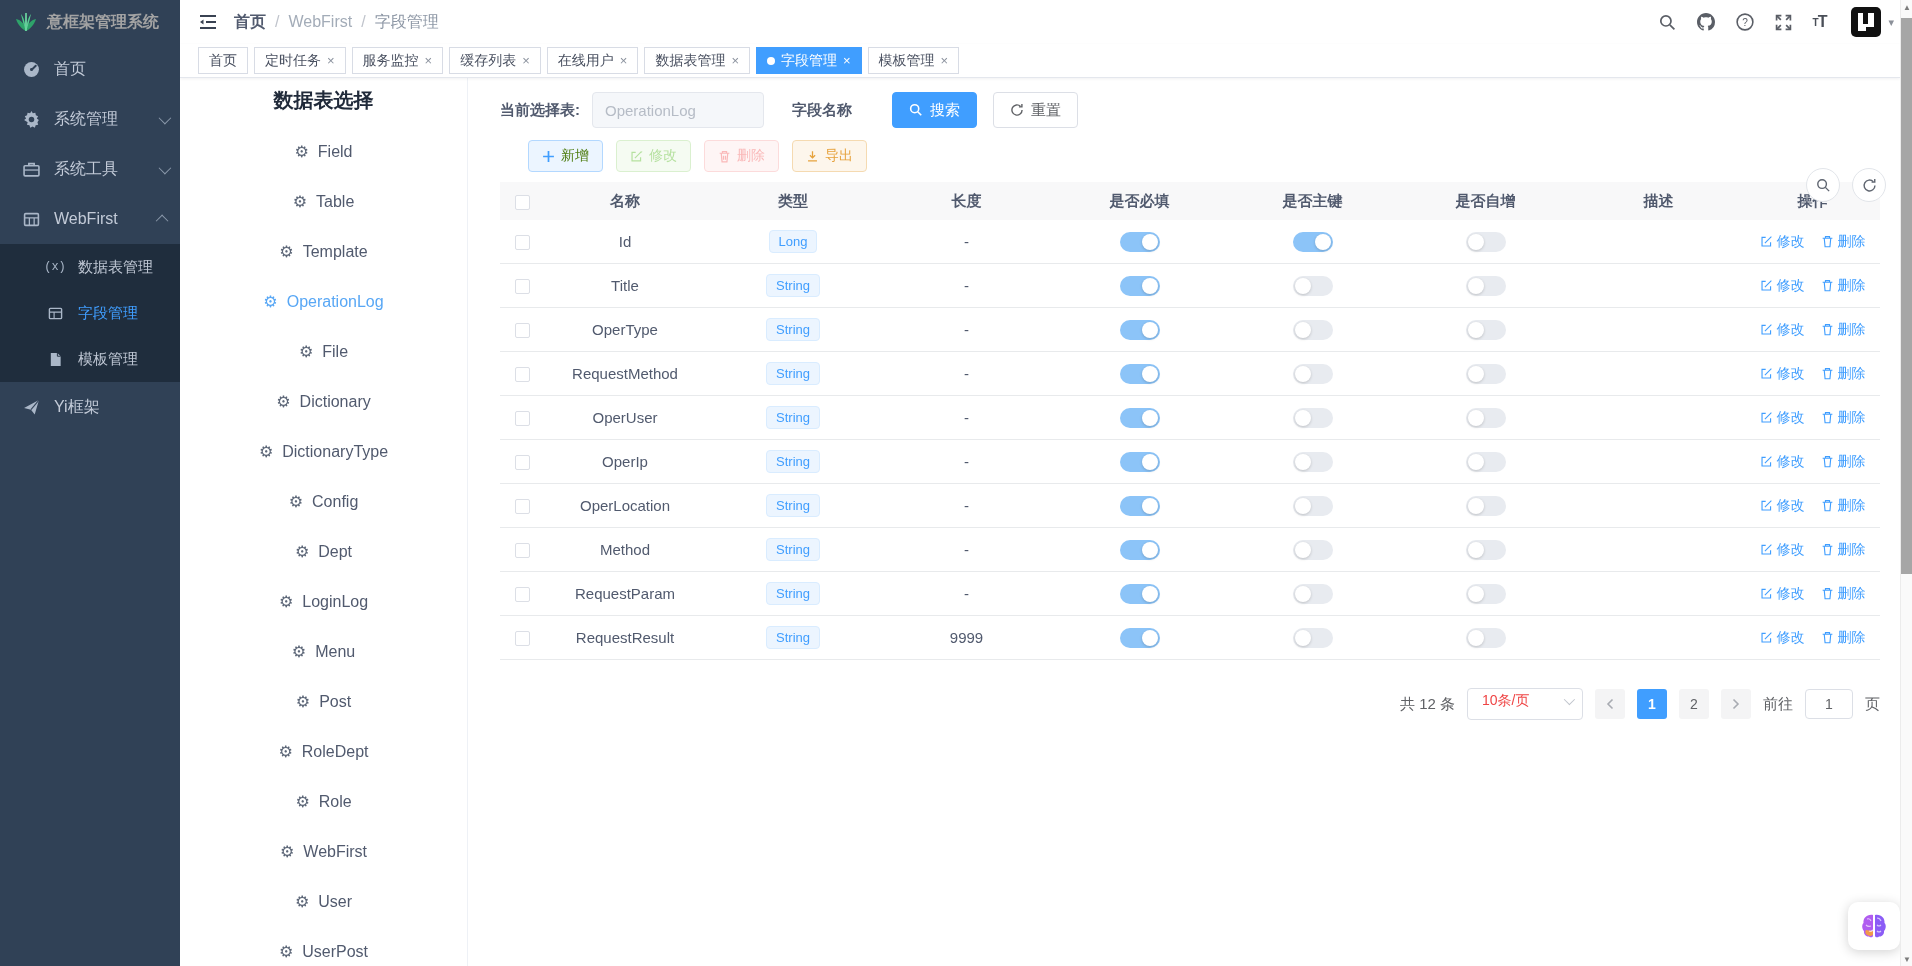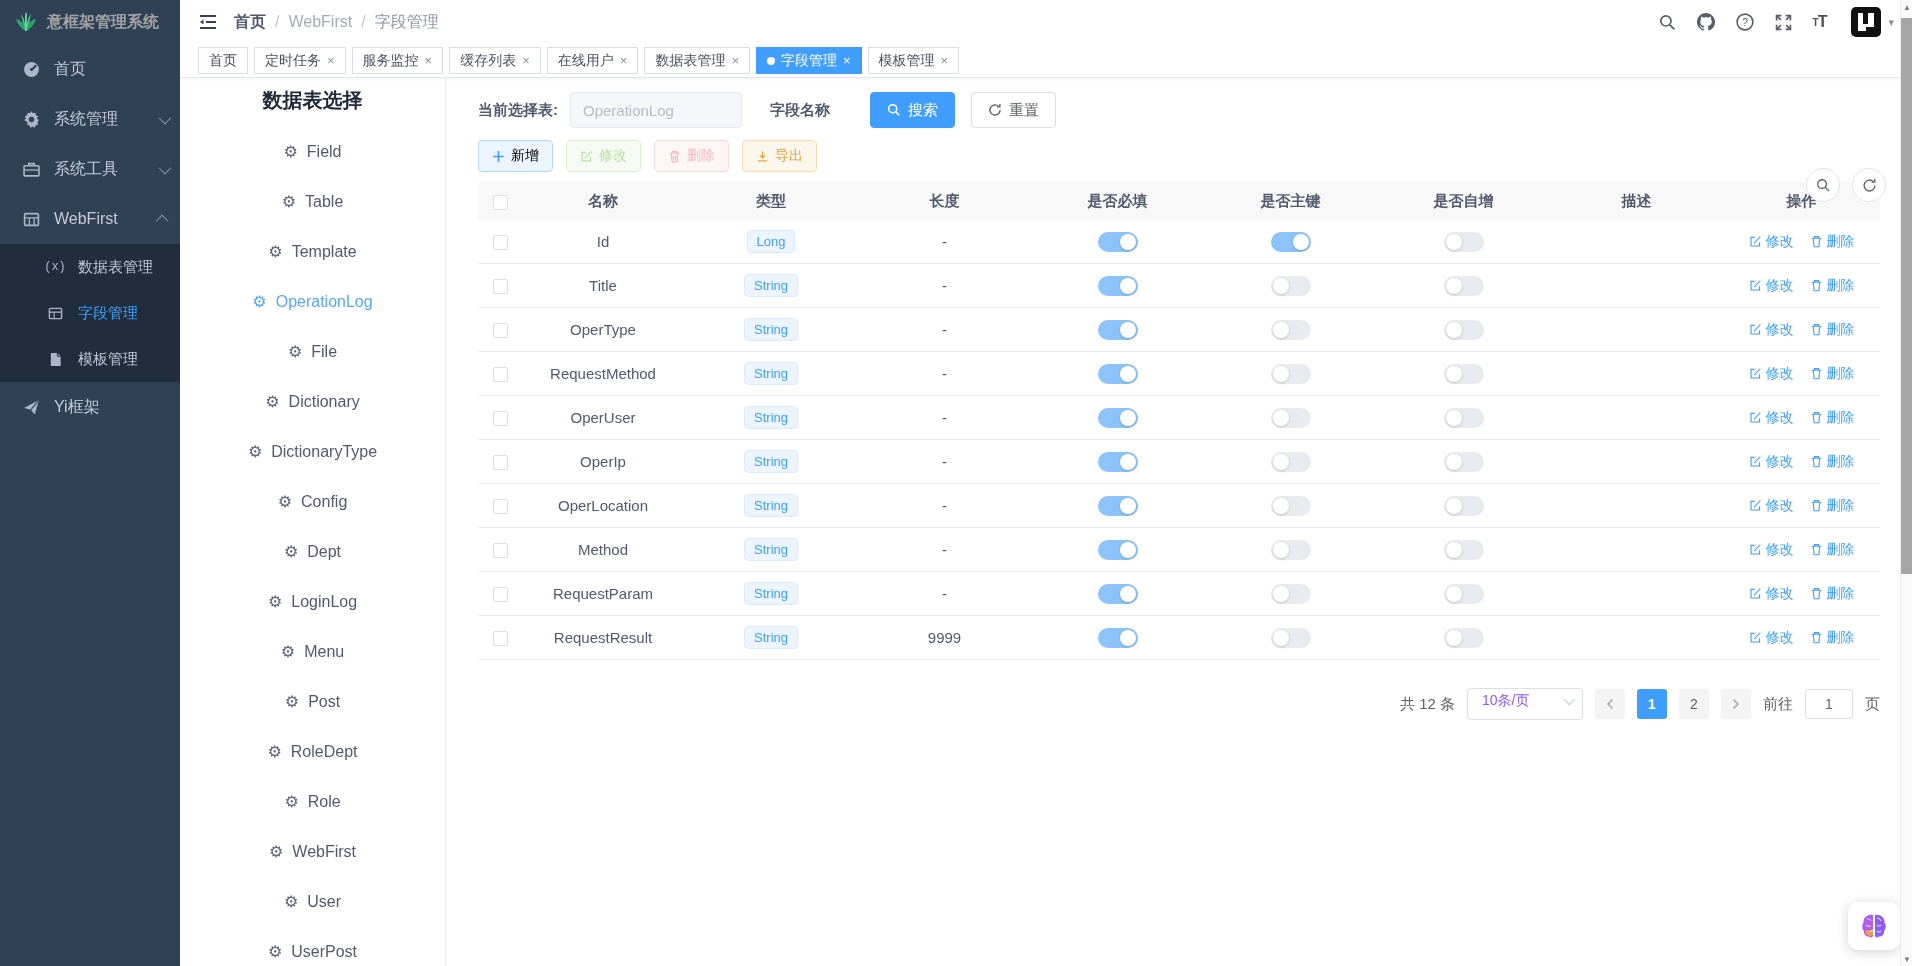--- a/index.html
+++ b/index.html
@@ -38,21 +38,21 @@
   
   .tabbar { position:absolute; left:180px; top:44px; right:12px; height:34px; background:#fff; border-bottom:1px solid #e4e7ed; box-shadow:0 1px 3px rgba(0,21,41,.06); display:flex; align-items:center; gap:6px; padding:0 18px; z-index:5; }
   .tab { height:27px; display:flex; align-items:center; gap:6px; padding:0 10px; border:1px solid #d8dce5; background:#fff; color:#495060; font-size:14px; cursor:pointer; white-space:nowrap; }
   .tab .tclose { font-size:13px; color:#8a919d; cursor:pointer; }
   .tab.active { background:#409eff; border-color:#409eff; color:#fff; }
   .tab.active .tclose { color:#fff; }
   .tab-dot { width:8px; height:8px; border-radius:50%; background:#fff; }
 
   
   .content { position:absolute; left:180px; top:78px; right:0; bottom:0; background:#fff; display:flex; }
-  .tree-panel { width:266px; flex:none; border-right:1px solid #eef1f6; }
+  .tree-panel { width:288px; flex:none; border-right:1px solid #eef1f6; }
   .tree-title { text-align:center; margin-top:9px; font-size:20px; font-weight:600; color:#202a3a; }
   .tree-list { margin-top:13px; }
   .tree-item { height:50px; display:flex; align-items:center; justify-content:center; gap:9px; font-size:16px; color:#515a6e; cursor:pointer; }
   .tree-item .gear { font-size:16px; color:#5d6778; line-height:1; }
   .tree-item.selected { color:#58a7f5; }
   .tree-item.selected .gear { color:#58a7f5; }
 
   .table-panel { flex:1; padding:0 32px; position:relative; }
 
   
@@ -63,21 +63,21 @@
   .inp::placeholder { color:#bfc4cc; }
   .inp-table { width:172px; background:#f5f7fa; border-color:#e4e7ed; color:#b6bcc6; }
   .inp-field { width:208px; }
   .btn { height:36px; display:inline-flex; align-items:center; gap:7px; border-radius:4px; border:1px solid #dcdfe6; background:#fff; color:#606266; font-size:15px; padding:0 16px; cursor:pointer; font-family:inherit; }
   .btn-primary { background:#409eff; border-color:#409eff; color:#fff; margin-left:28px; }
   .btn-reset { margin-left:16px;padding-left:16px; }
 
   
   .toolbar-row { margin-top:12px; height:32px; display:flex; align-items:center; gap:13px; }
   .tbar-btn { height:32px; padding:0 13px; font-size:14px; gap:6px; }
-  .btn-add { background:#ecf5ff; border-color:#b3d8ff; color:#000000; }
+  .btn-add { background:#ecf5ff; border-color:#b3d8ff; color:#4d7c0f;margin-left:28px; }
   .btn-edit { background:#f0f9eb; border-color:#c2e7b0; color:#85ce61; opacity:.6; cursor:not-allowed; }
   .btn-del { background:#fef0f0; border-color:#fbc4c4; color:#f78989; opacity:.6; cursor:not-allowed; }
   .btn-export { background:#fdf6ec; border-color:#f5dab1; color:#e6a23c; }
   .card-tools { position:absolute; right:26px; top:90px; display:flex; gap:12px; }
   .circle-btn { width:34px; height:34px; border-radius:50%; border:1px solid #e2e5ea; background:#fff; display:flex; align-items:center; justify-content:center; color:#5f6570; cursor:pointer; }
 
   
   .dtable { margin-top:10px; width:100%; font-size:15px; }
   .trow, .thead { display:grid; grid-template-columns:44px 162px 174px 173px 173px 173px 173px 173px 1fr; align-items:center; }
   .thead { height:38px; background:#f8f8f9; color:#515a6e; font-weight:bold; }
@@ -87,21 +87,21 @@
   .tag { display:inline-block; padding:3px 9px; font-size:13px; line-height:1.2; color:#409eff; background:#ecf5ff; border:1px solid #d9ecff; border-radius:4px; }
   .switch { position:relative; display:inline-block; width:40px; height:20px; border-radius:10px; background:#e8ebf0; cursor:pointer; vertical-align:middle; }
   .switch .knob { position:absolute; left:2px; top:2px; width:16px; height:16px; border-radius:50%; background:#fff; box-shadow:0 1px 3px rgba(0,0,0,.18); transition:left .1s; }
   .switch.on { background:#8cc4f8; }
   .switch.on .knob { left:22px; }
   .ops { display:flex; justify-content:center; gap:16px; }
   .op { display:inline-flex; align-items:center; gap:4px; color:#409eff; cursor:pointer; text-decoration:none; font-size:14px; white-space:nowrap; }
 
   
   .pagination { margin-top:28px; display:flex; align-items:center; justify-content:flex-end; gap:12px; font-size:15px; color:#606266; }
-  .psize { width:116px; height:32px; border:1px solid #dcdfe6; border-radius:4px; display:flex; align-items:center; justify-content:space-between; padding:0 10px 7px 14px; font-size:14px; color:#8b5cf6; cursor:pointer; }
+  .psize { width:116px; height:32px; border:1px solid #dcdfe6; border-radius:4px; display:flex; align-items:center; justify-content:space-between; padding:0 10px 7px 14px; font-size:14px; color:#ef4444; cursor:pointer; }
   .caret { width:8px; height:8px; border-right:1.4px solid #c0c4cc; border-bottom:1.4px solid #c0c4cc; transform:rotate(45deg) translateY(-2px); }
   .pbtn { min-width:30px; height:30px; border:none; border-radius:3px; background:#f4f4f5; color:#606266; font-size:14px; cursor:pointer; display:flex; align-items:center; justify-content:center; font-family:inherit; }
   .pbtn.arrow { color:#a8abb2; }
   .pbtn.active { background:#409eff; color:#fff; font-weight:bold; }
   .goto-input { width:48px; height:30px; border:1px solid #dcdfe6; border-radius:4px; text-align:center; font-size:14px; color:#606266; outline:none; font-family:inherit; }
 
   
   .scrollbar { position:absolute; right:0; top:0; width:12px; height:100%; background:#fafafa; border-left:1px solid #ececec; z-index:40; }
   .sb-arrow { position:absolute; left:0; width:12px; height:14px; display:flex; align-items:center; justify-content:center; font-size:8px; color:#7b7b7b; cursor:pointer; }
   .sb-up { top:0; }

